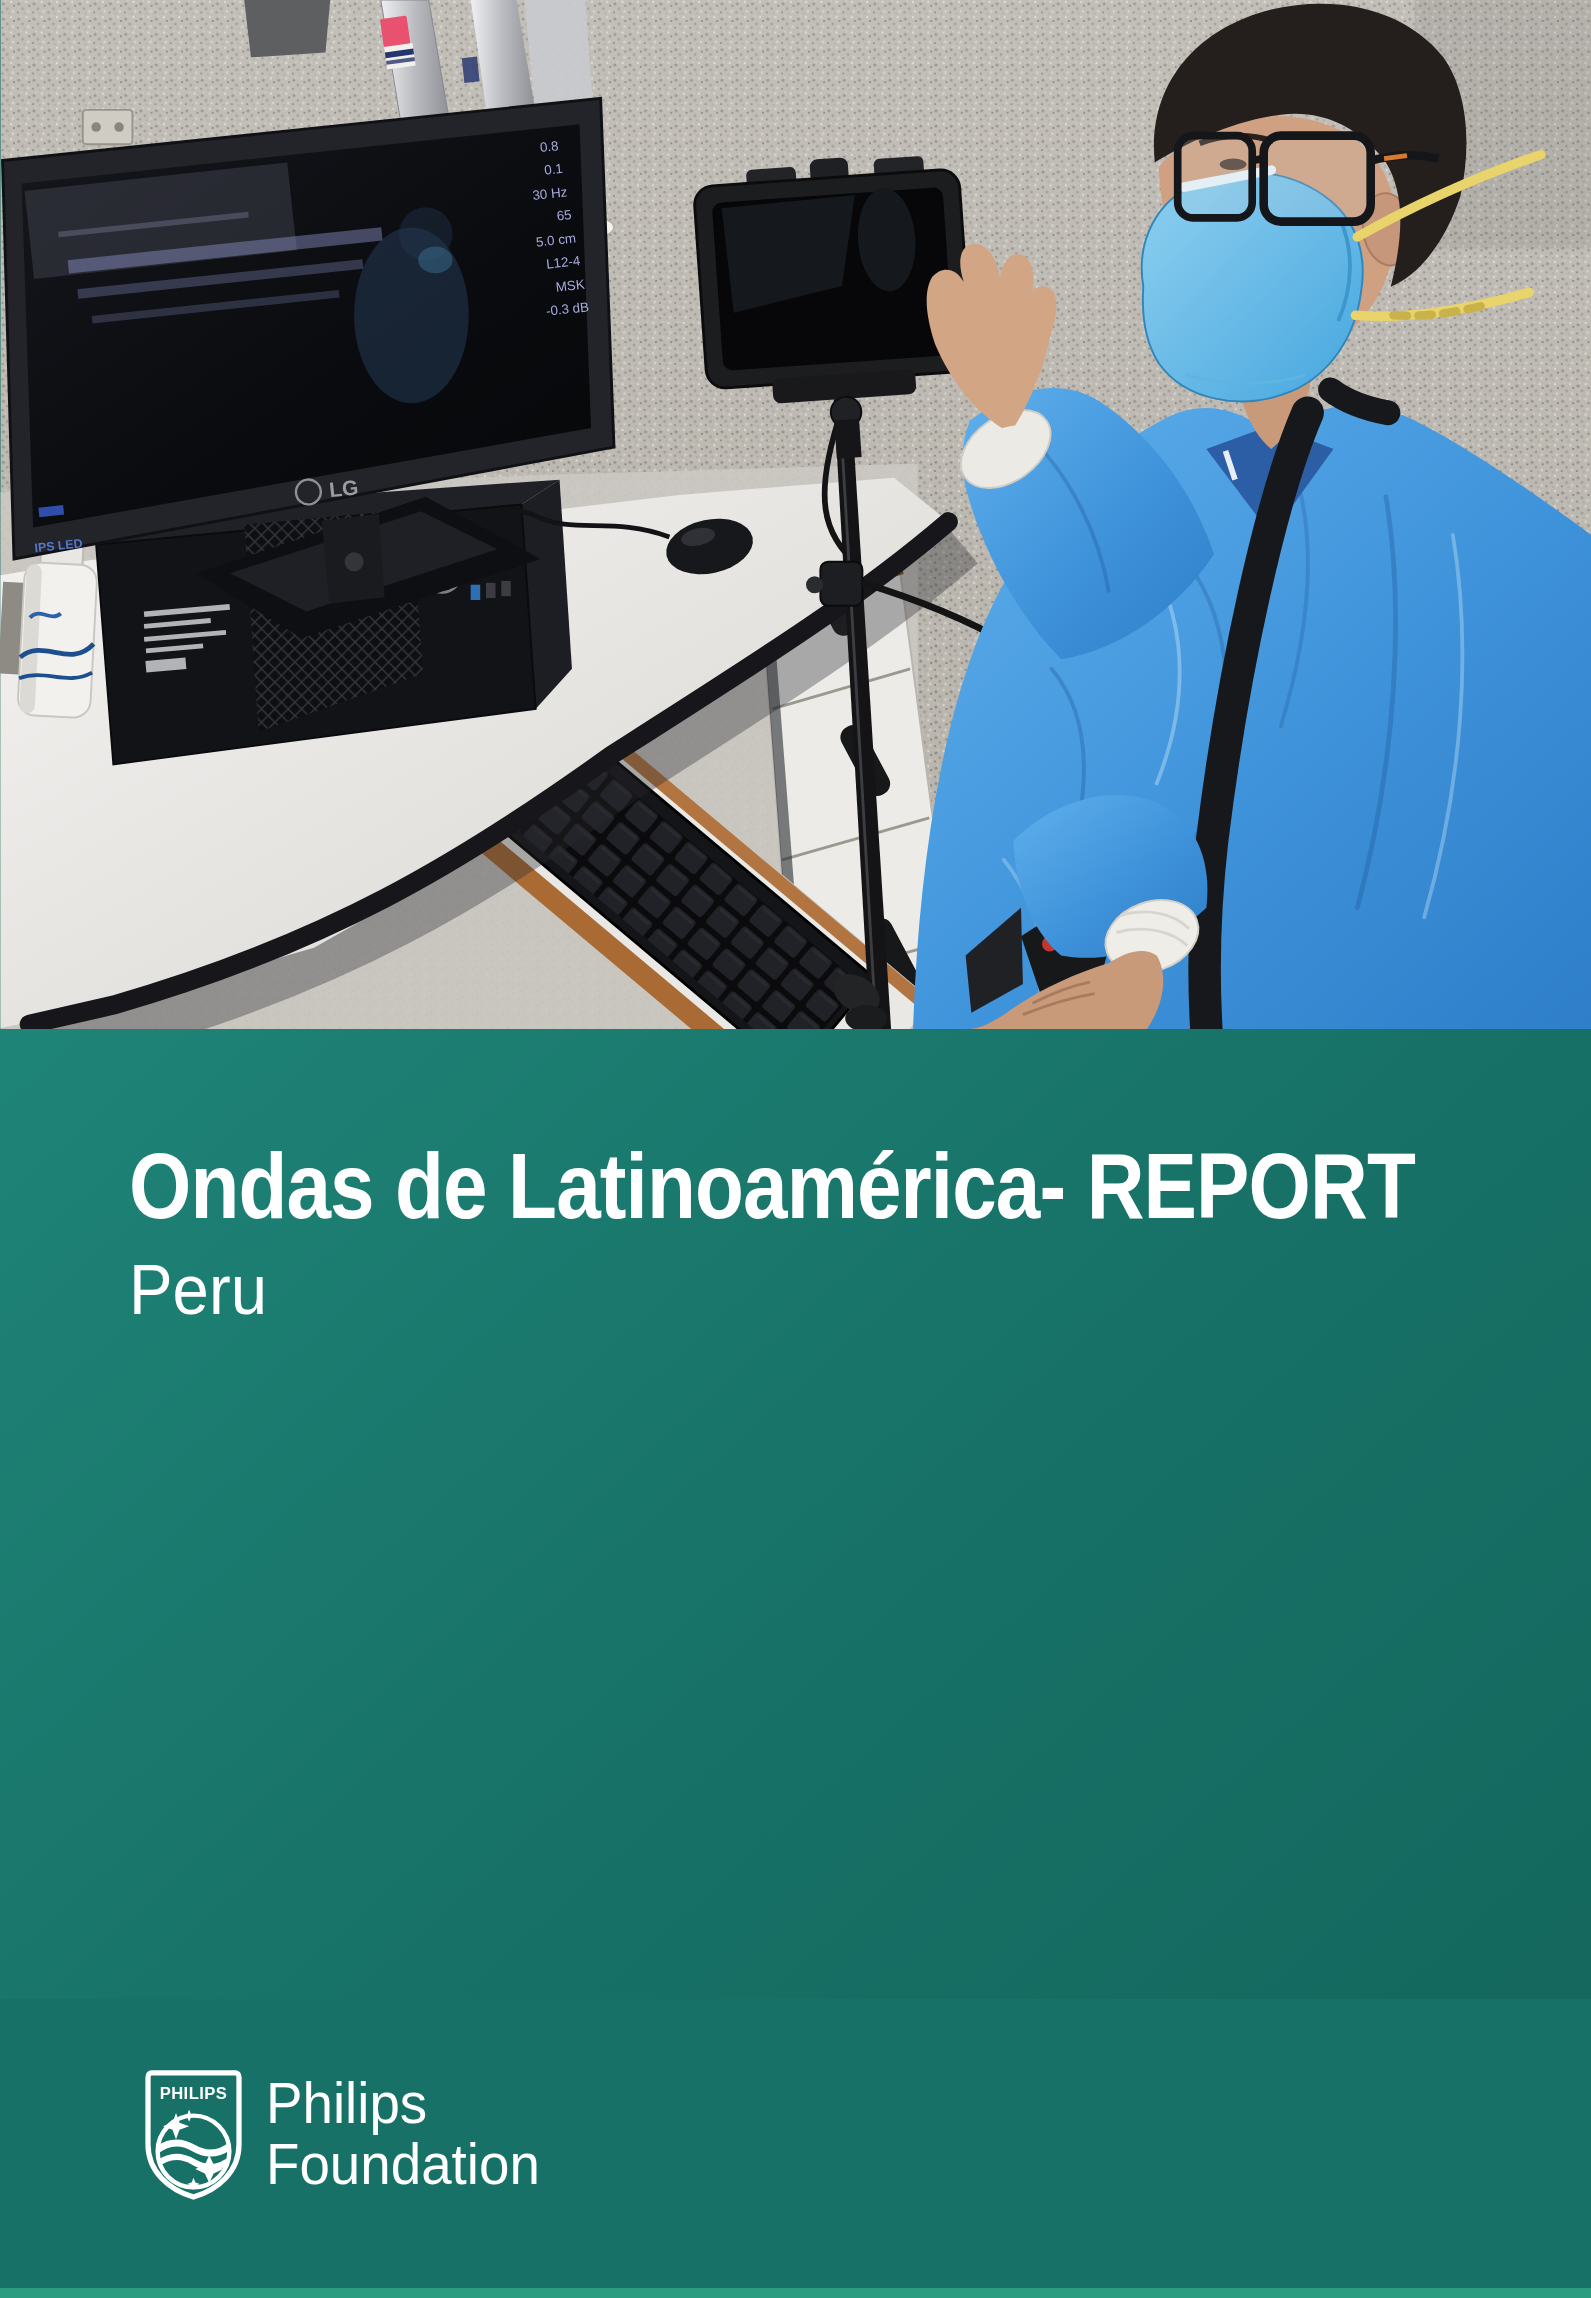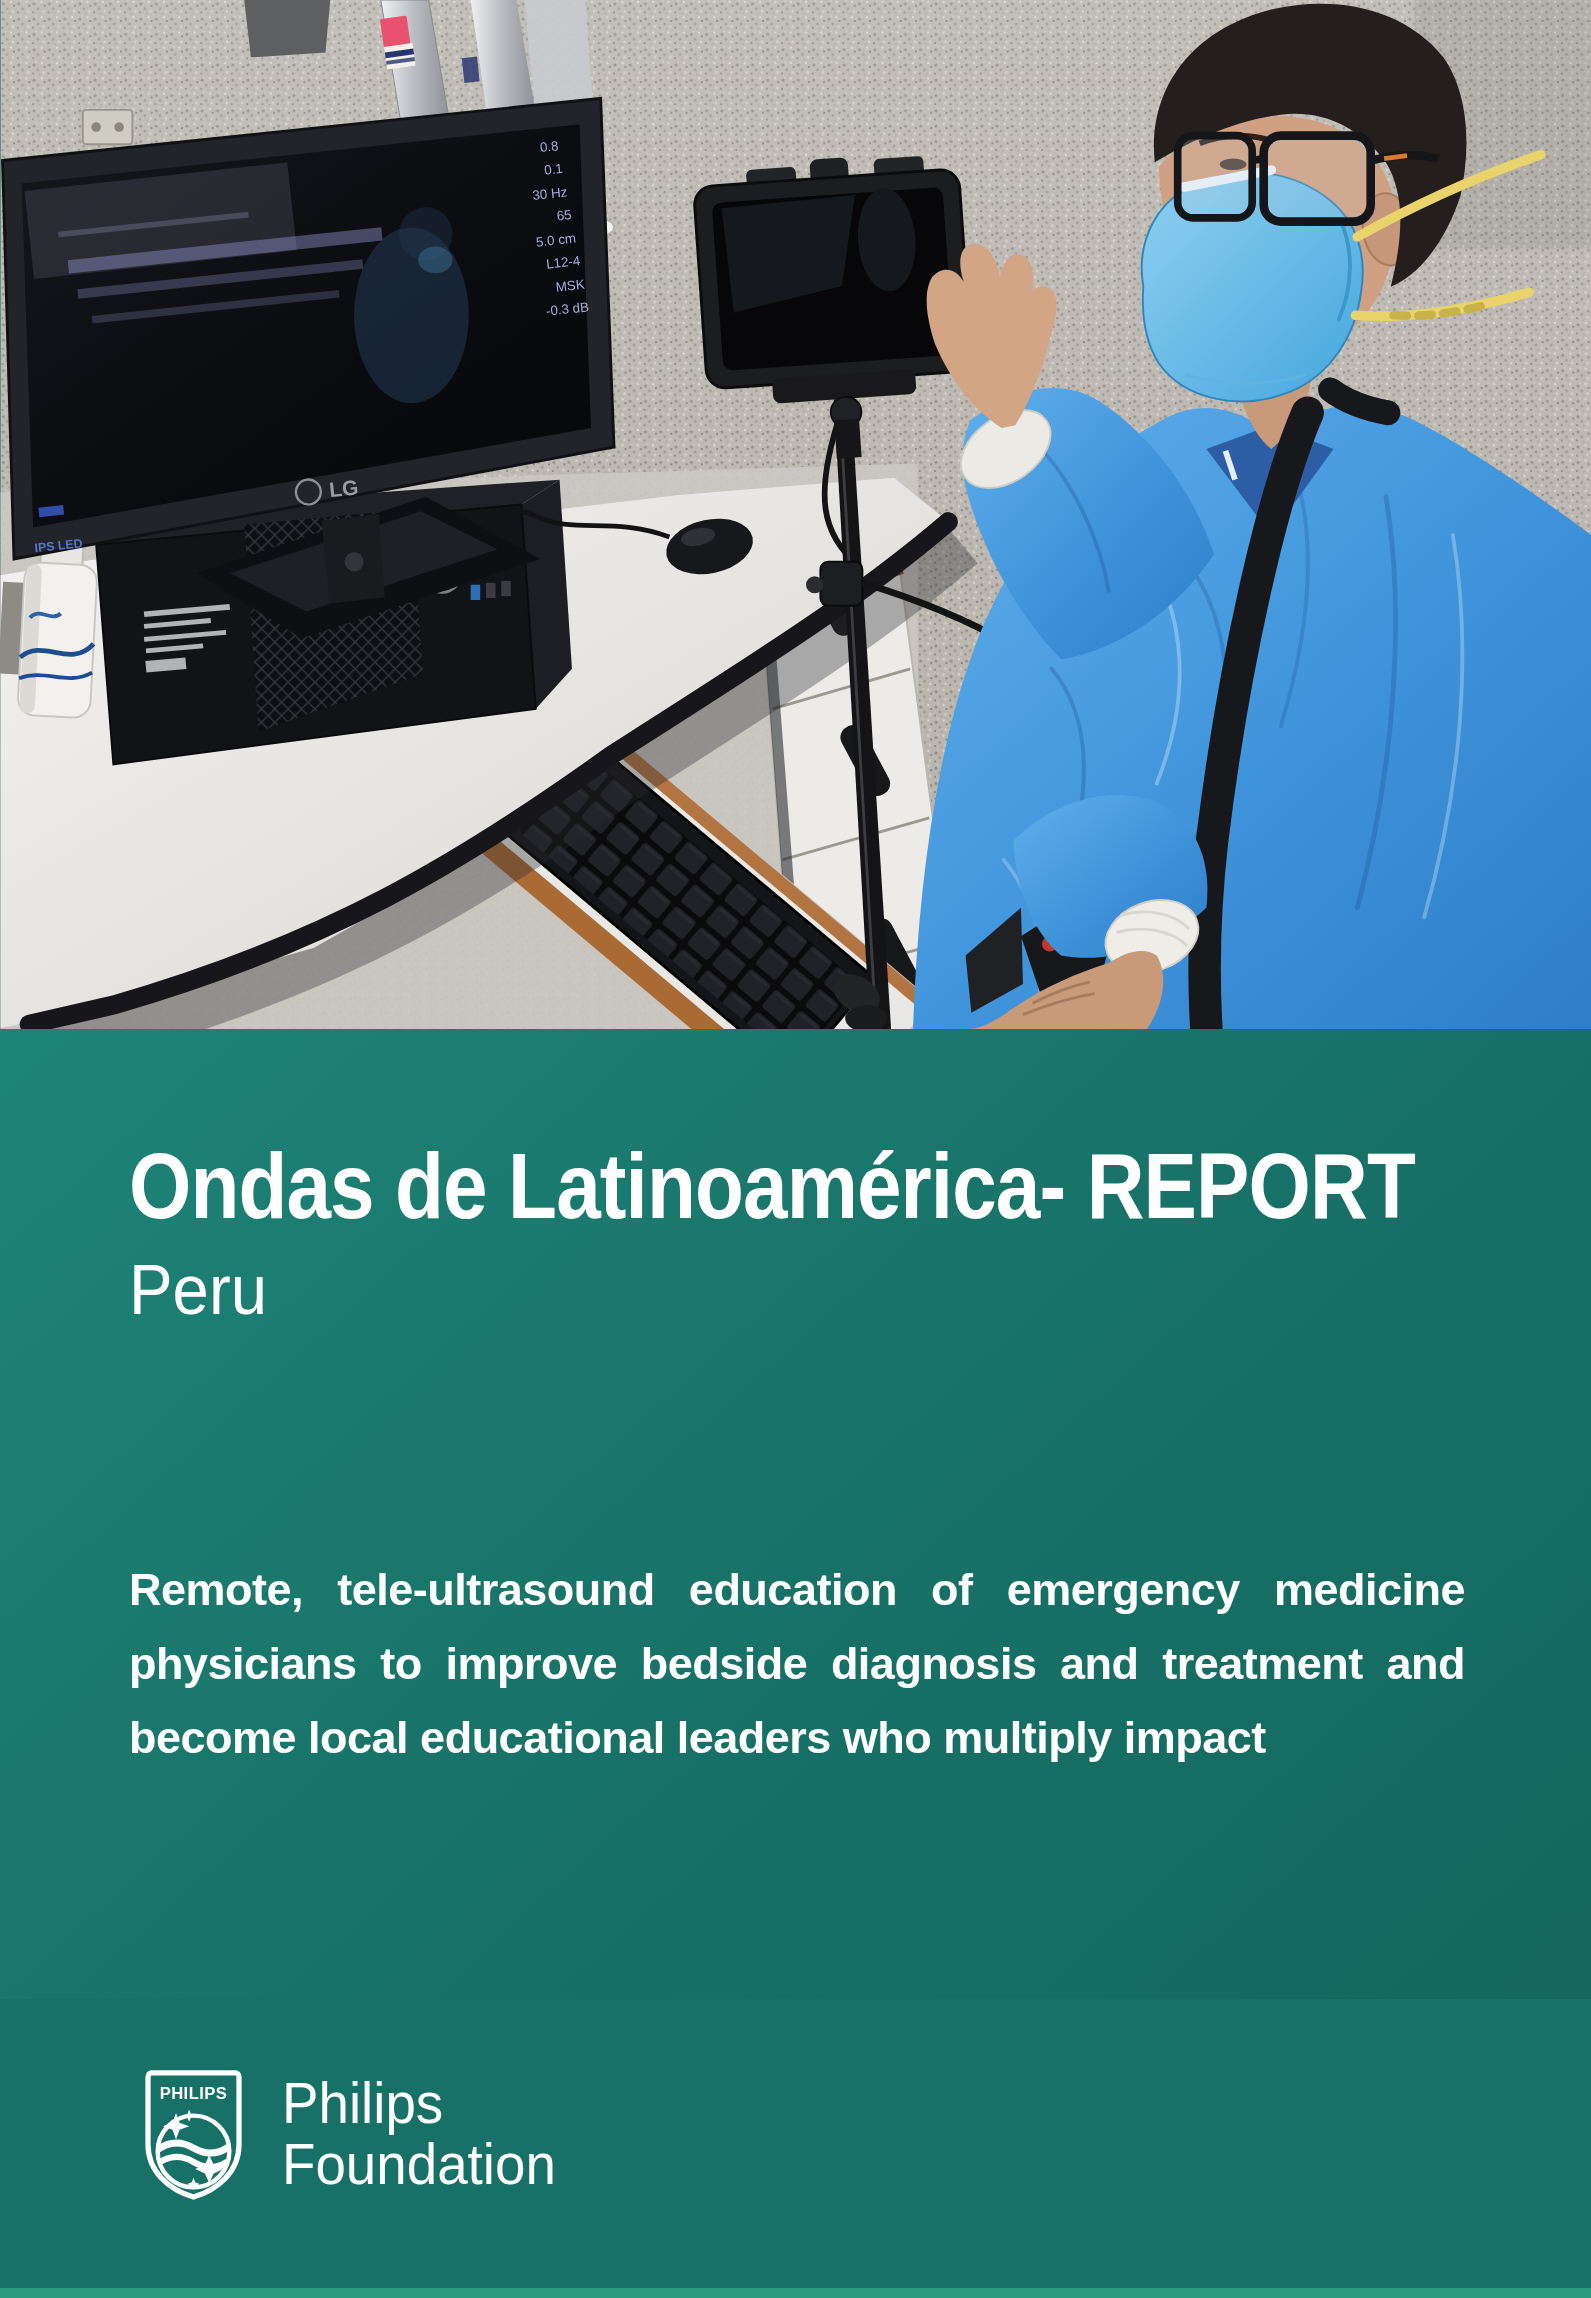--- a/index.html
+++ b/index.html
@@ -11,21 +11,21 @@
         background:linear-gradient(138deg,#1f8478 0%,#177166 55%,#14685e 100%);}
   .title{position:absolute;left:129px;top:107px;margin:0;color:#ffffff;
          font-size:92px;font-weight:bold;letter-spacing:-1px;white-space:nowrap;
          transform:scaleX(0.87);transform-origin:left center;line-height:1.1;}
   .subtitle{position:absolute;left:129px;top:222px;margin:0;color:#ffffff;
          font-size:71px;font-weight:400;transform:scaleX(0.92);transform-origin:left center;
          line-height:1.1;}
   .description{position:absolute;left:129px;top:524px;width:1336px;margin:0;color:#ffffff;
          font-size:45px;font-weight:bold;line-height:1.64;text-align:justify;
          letter-spacing:-0.5px;}
-  .logo-row{position:absolute;left:141px;top:1038px;display:flex;align-items:center;gap:36px;}
+  .logo-row{position:absolute;left:141px;top:1038px;display:flex;align-items:center;gap:20px;}
   .logo-text{color:#ffffff;font-size:57px;font-weight:400;line-height:1.07;
          transform:scaleX(0.96);transform-origin:left center;}
   .bottom-strip{position:absolute;left:0;bottom:0;width:1592px;height:11.5px;background:#2a9c80;}
 </style>
 </head>
 <body>
 
 <div class="page">
 
   <div class="photo">
@@ -345,21 +345,20 @@
         <path d="M1080 1050 C1100 1040 1120 1032 1140 1028" stroke="#a87b5f" stroke-width="3" fill="none"></path>
         <path d="M1070 1062 C1095 1052 1120 1044 1145 1040" stroke="#a87b5f" stroke-width="3" fill="none"></path>
       </g>
     </g>
   </svg>
   </div>
 
   <div class="band">
     <h1 class="title">Ondas de Latinoamérica- REPORT</h1>
     <h2 class="subtitle">Peru</h2>
-    <p class="description">Remote, tele-ultrasound education of emergency medicine physicians to improve bedside diagnosis and treatment and become local educational leaders who multiply impact</p>
 
     <div class="logo-row">
       <svg width="105" height="134" viewBox="0 0 120 152">
         <defs>
             <clipPath id="globeClip">
               <circle cx="60" cy="96" r="41"></circle>
             </clipPath>
           </defs>
         <path d="M12,6 L108,6 C110,6 112,8 112,11 L112,88 C112,119 88,140 60,148
                  C32,140 8,119 8,88 L8,11 C8,8 10,6 12,6 Z" fill="none" stroke="#ffffff" stroke-width="6"></path>

